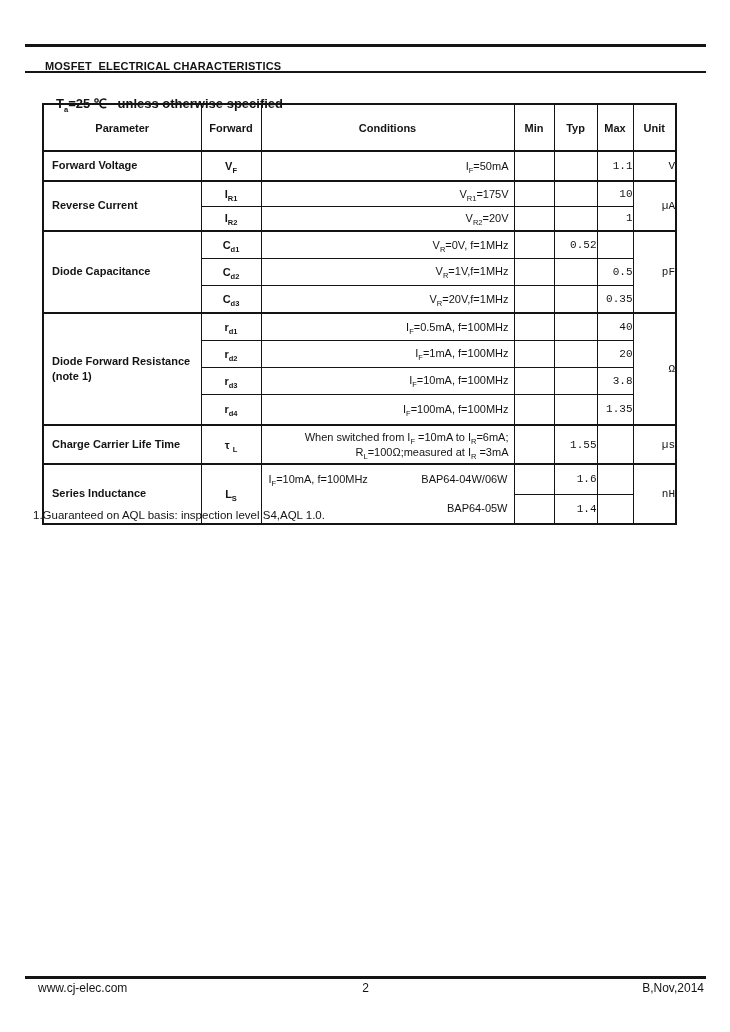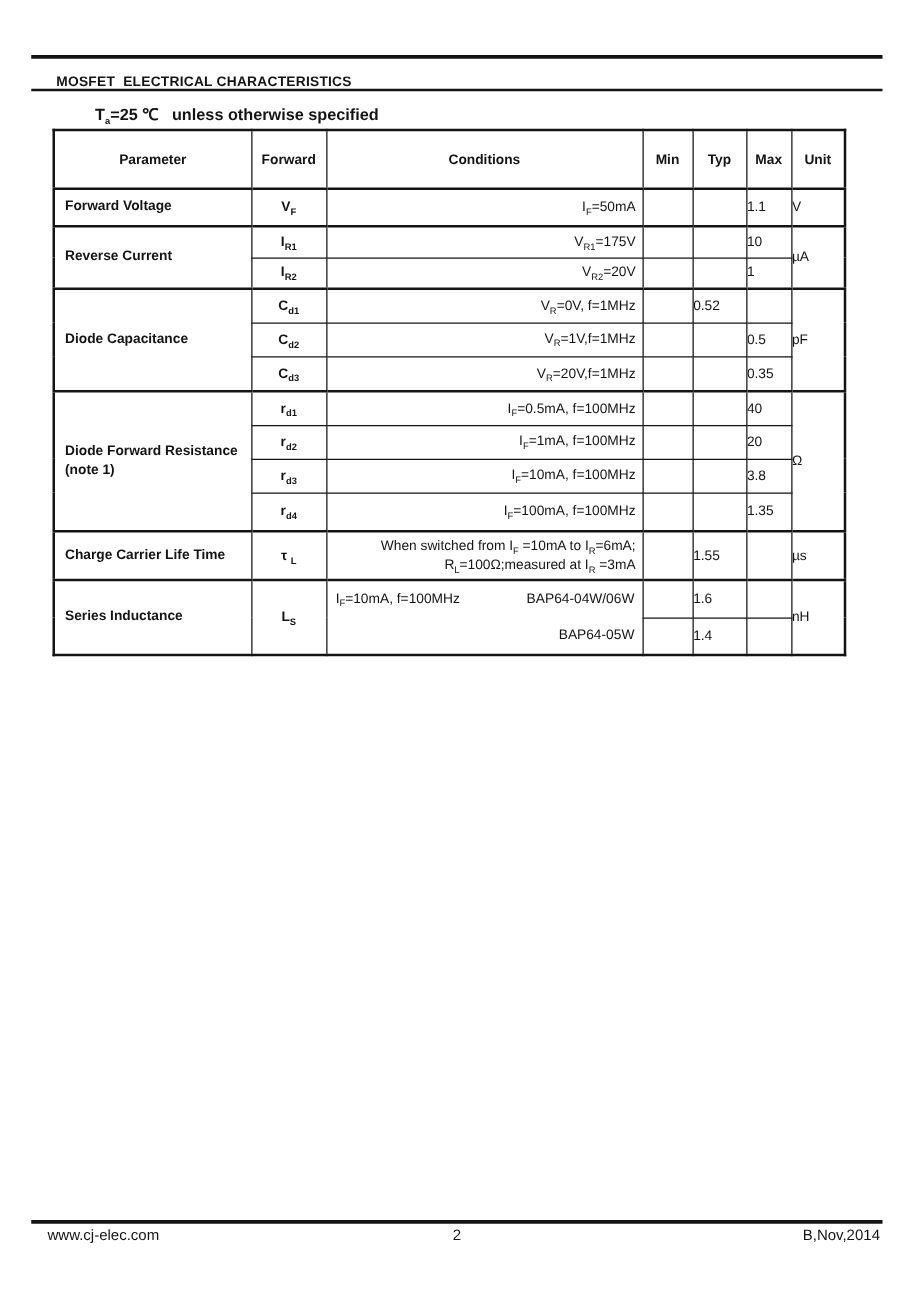--- a/index.html
+++ b/index.html
@@ -12,36 +12,36 @@
   .rule { position:absolute; background:#141414; }
   #rule-top    { left:25px; top:44px;  width:681px; height:3px; }
   #rule-title  { left:25px; top:71px;  width:681px; height:2px; }
   #rule-footer { left:25px; top:976px; width:681px; height:3px; }
 
   #doc-title {
     position:absolute; left:45px; top:60px;
     font-size:11px; font-weight:bold; letter-spacing:0.2px; white-space:pre;
   }
   #doc-subtitle {
-    position:absolute; left:56px; top:82px;
-    font-size:13px; font-weight:bold; white-space:pre;margin-left:20px;
+    position:absolute; left:56px; top:94px;
+    font-size:13px; font-weight:bold; white-space:pre;
   }
 
   #tablewrap { position:absolute; left:42px; top:103px; }
   table { border-collapse:collapse; table-layout:fixed; width:633px; border:2px solid #141414; }
   th, td {
     border:1px solid #141414;
     font-size:11px; vertical-align:middle; overflow:hidden;
   }
   tr.g > td { border-top:2px solid #141414; }
   th { font-weight:bold; text-align:center; }
   td.param { text-align:left; padding:2px 4px 2px 8px; font-weight:bold; line-height:1.4; }
   td.sym   { text-align:center; font-weight:bold; }
   td.cond  { text-align:right; padding:2px 5px 2px 7px; line-height:1.3; }
-  td.num, td.unit { text-align:left; }
+  td.num, td.unit { text-align:right;font-family:Liberation Mono, monospace; }
   sub { font-size:7.5px; line-height:0; }
 
   td.si { padding:0; }
   .sirow { height:29px; display:flex; align-items:center; justify-content:space-between;
            padding:0 6px 0 7px; }
   .sirow.end { justify-content:flex-end; }
 
   #note {
     position:absolute; left:33px; top:508px;
     font-size:11.5px; line-height:1.35;
@@ -197,20 +197,21 @@
   <tr style="height:29px">
     <td class="num"></td>
     <td class="num">1.4</td>
     <td class="num"></td>
   </tr>
 </tbody>
     </table>
 </div>
 
 <div id="note">
+  <div>1.Guaranteed on AQL basis: inspection level S4,AQL 1.0.</div>
 </div>
 
 <div class="rule" id="rule-footer"></div>
 <div id="footer">
   <span class="fleft">www.cj-elec.com</span>
   <span class="fcenter">2</span>
   <span class="fright">B,Nov,2014</span>
 </div>
 
 </body></html>

